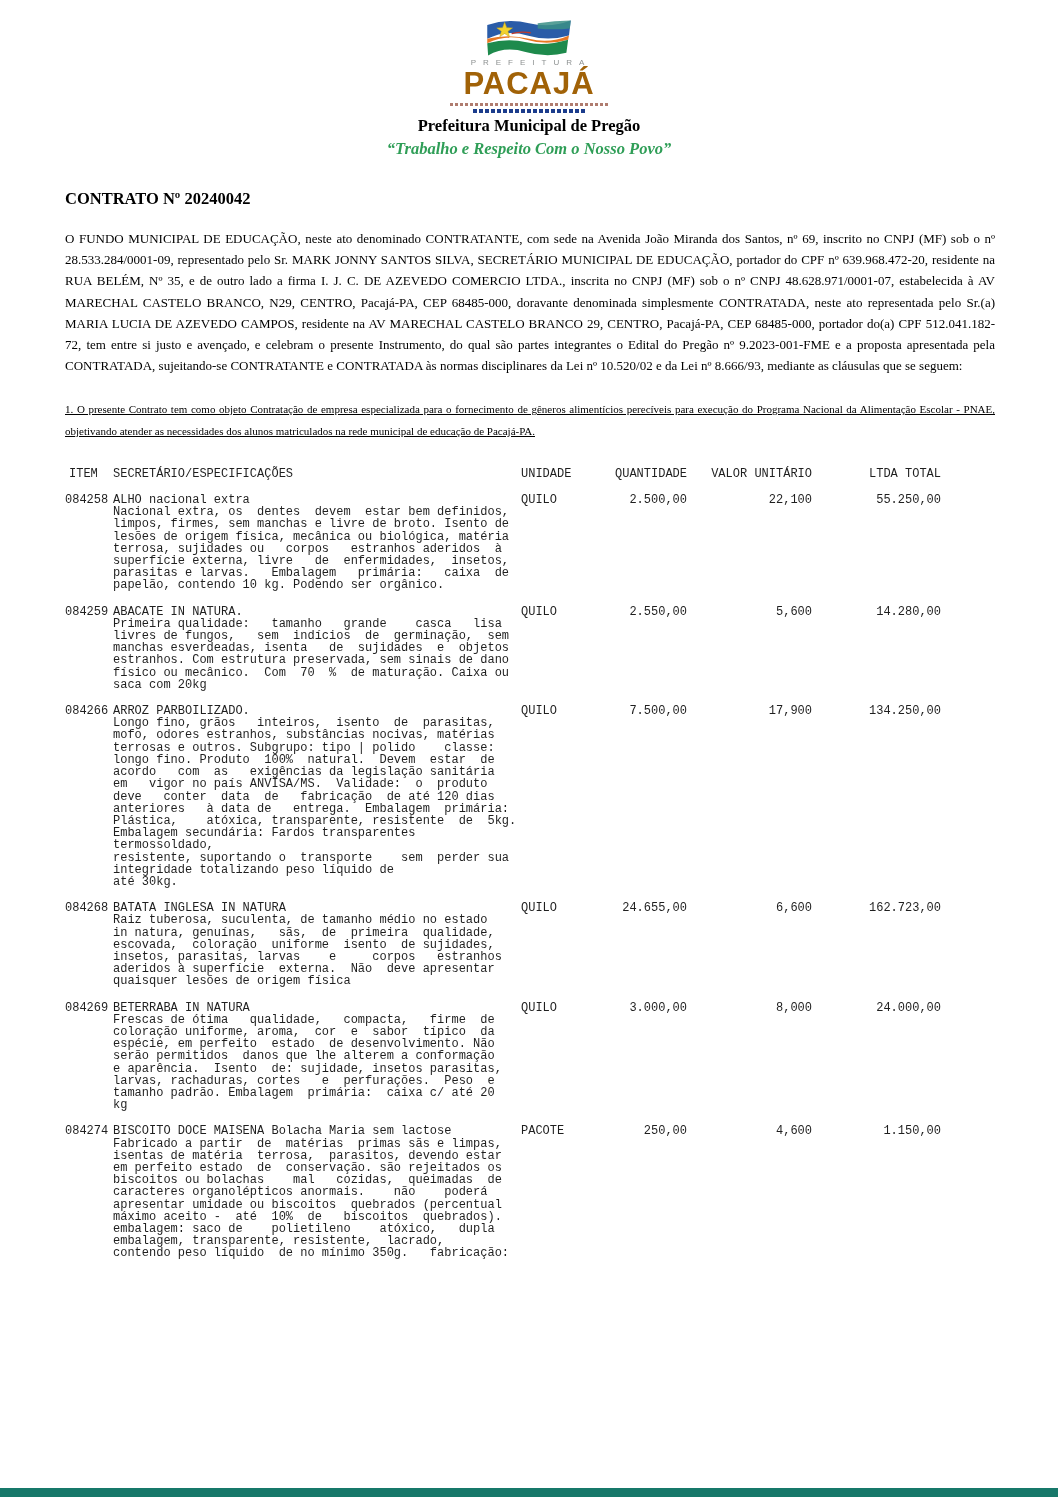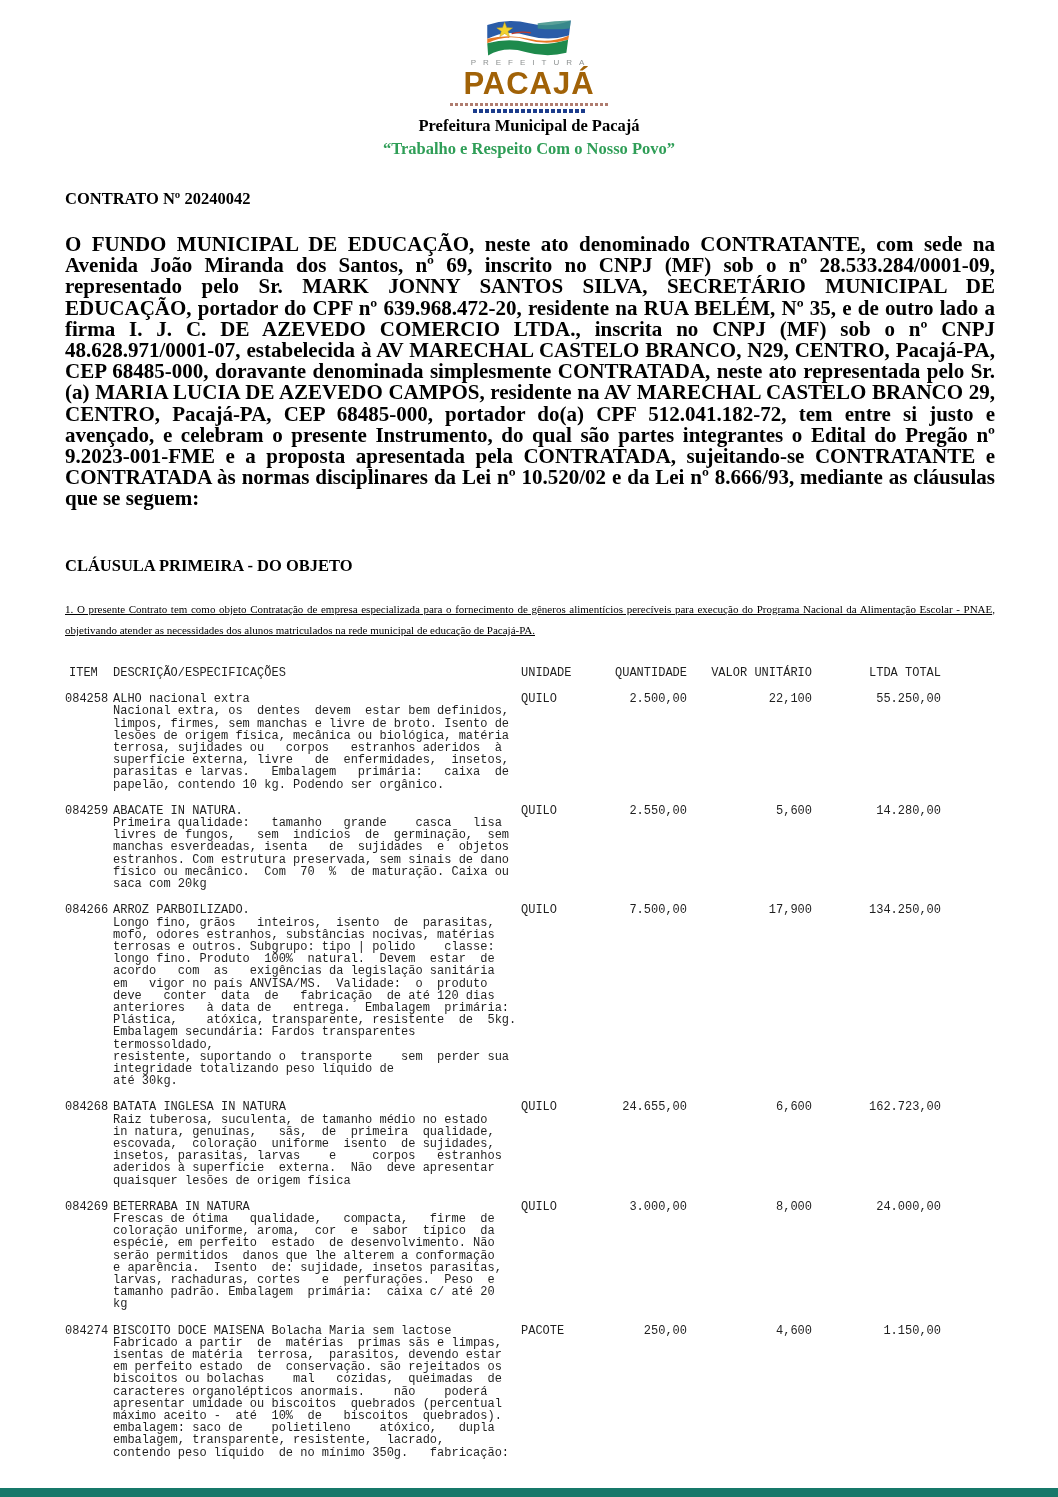--- a/index.html
+++ b/index.html
@@ -31,33 +31,32 @@
     background:repeating-linear-gradient(90deg,#9b5a4a 0 3px,#ffffff 3px 5px);
     opacity:.8;
   }
   .logo-strip2{
     width:112px; height:4px; margin:3px auto 0 auto;
     background:repeating-linear-gradient(90deg,#1b3c8c 0 4px,#ffffff 4px 6px);
   }
   .state-line{ font-weight:bold; font-size:18px; margin-top:9px; }
   .muni-line{ font-weight:bold; font-size:16.5px; margin-top:3px; }
   .slogan-line{
-    font-weight:bold; font-size:16.5px;
+    font-weight:bold; font-style:italic; font-size:16.5px;
     color:#2f9e57; margin-top:3px;
   }
   
   .contract-number{
     margin:30px 63px 0 65px;
     font-weight:bold; font-size:16.5px;
   }
   .intro-par{
-    margin:25px 63px 0 65px;
-    font-size:21px; line-height:21.2px;
+    margin:19px 63px 0 65px;
+    font-size:13px; line-height:21.2px;
     text-align:justify;
-    font-weight:bold;
   }
   .clause-title{
     margin:46px 63px 0 65px;
     font-weight:bold; font-size:16.5px;
   }
   .clause-par{
     margin:23px 63px 16px 65px;
     font-size:11px; line-height:21.2px;
     text-align:justify;
     text-decoration:underline;
@@ -105,45 +104,44 @@
         <path d="M2,29 Q26,23 47,28 T95,25 L93,40 Q70,46 46,39 T3,43 Z" fill="#1e8a4c"></path>
         <path d="M60,6 Q80,3 98,3 L97,12 Q78,14 60,12 Z" fill="#3b8f86" opacity="0.85"></path>
         <polygon points="22,5 24.4,11.2 31,11.4 25.8,15.3 27.6,21.6 22,17.9 16.4,21.6 18.2,15.3 13,11.4 19.6,11.2" fill="#f2d22e" stroke="#caa818" stroke-width="0.6"></polygon>
         <path d="M30,18 Q40,15 52,17" stroke="#c0392b" stroke-width="1.6" fill="none"></path>
       </svg>
       <div class="logo-prefeitura">PREFEITURA</div>
       <div class="logo-city">PACAJÁ</div>
       <div class="logo-strip1"></div>
       <div class="logo-strip2"></div>
     </div>
-    <div class="muni-line">Prefeitura Municipal de Pacajá</div>
+    <div class="muni-line">Prefeitura Municipal de Pregão</div>
     <div class="slogan-line">“Trabalho e Respeito Com o Nosso Povo”</div>
   </div>
 
   <div class="contract-number">CONTRATO Nº 20240042</div>
 
   <p class="intro-par">O FUNDO MUNICIPAL DE EDUCAÇÃO, neste ato denominado CONTRATANTE, com sede na Avenida João Miranda dos Santos, nº 69, inscrito no CNPJ (MF) sob o nº 28.533.284/0001-09, representado pelo Sr. MARK JONNY SANTOS SILVA, SECRETÁRIO MUNICIPAL DE EDUCAÇÃO,  portador do CPF nº 639.968.472-20, residente na RUA BELÉM, Nº 35,   e de outro lado a firma I. J. C. DE AZEVEDO COMERCIO LTDA., inscrita no CNPJ (MF) sob o nº CNPJ 48.628.971/0001-07, estabelecida à AV MARECHAL CASTELO BRANCO, N29, CENTRO, Pacajá-PA, CEP 68485-000, doravante denominada simplesmente CONTRATADA, neste ato representada pelo Sr.(a) MARIA LUCIA DE AZEVEDO CAMPOS, residente na AV MARECHAL CASTELO BRANCO 29, CENTRO, Pacajá-PA, CEP 68485-000, portador do(a) CPF 512.041.182-72,   tem entre si justo e avençado, e celebram o presente Instrumento, do qual são partes integrantes o Edital do Pregão nº 9.2023-001-FME e a proposta apresentada pela CONTRATADA, sujeitando-se CONTRATANTE  e CONTRATADA às normas disciplinares da Lei nº 10.520/02 e da Lei nº 8.666/93, mediante as cláusulas que se seguem:</p>
 
-  <div class="clause-title">CLÁUSULA PRIMEIRA - DO OBJETO</div>
 
   <p class="clause-par">1. O presente Contrato tem como objeto Contratação de empresa especializada para o fornecimento de gêneros alimentícios perecíveis para execução do Programa Nacional da Alimentação Escolar - PNAE, objetivando atender as necessidades dos alunos matriculados na rede municipal de educação de Pacajá-PA.</p>
 
   <table class="items-table">
     <colgroup>
       <col class="col-item">
         <col class="col-desc">
         <col class="col-unit">
       <col class="col-qty">
         <col class="col-vu">
         <col class="col-vt">
     </colgroup>
     <thead>
       <tr>
         <th class="h-item">ITEM</th>
-        <th class="h-desc">DESCRIÇÃO/ESPECIFICAÇÕES</th>
+        <th class="h-desc">SECRETÁRIO/ESPECIFICAÇÕES</th>
         <th class="h-unit">UNIDADE</th>
         <th class="h-qty">QUANTIDADE</th>
         <th class="h-vu">VALOR UNITÁRIO</th>
         <th class="h-vt">LTDA TOTAL</th>
       </tr>
     </thead>
     <tbody>
     <tr>
       <td class="c-item">084258</td>
       <td class="c-desc">

